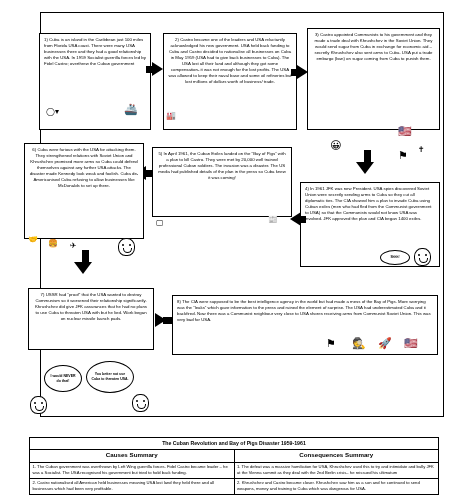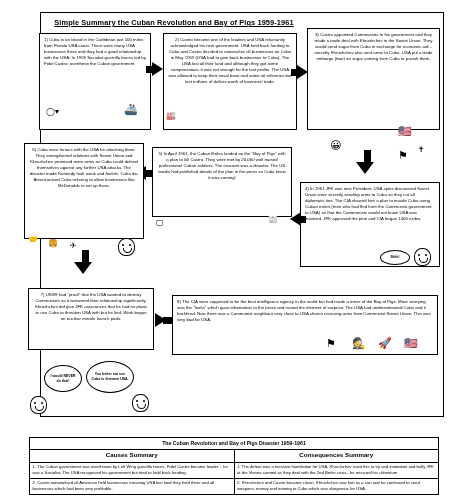--- a/index.html
+++ b/index.html
@@ -94,21 +94,20 @@
     vertical-align:top;text-align:left;font-weight:normal;line-height:1.42;}
   .tbl .t-head{text-align:center;font-size:5.2px;font-weight:600;}
   .tbl .t-sub{text-align:center;font-size:6.2px;font-weight:600;}
 </style>
 </head>
 <body>
 
 <div class="page">
 
   <div class="sheet"></div>
-  <div class="sheet-title">Simple Summary the Cuban Revolution and Bay of Pigs 1959-1961</div>
 
   <div class="box" id="b1">
     <p>1) Cuba is an island in the Caribbean just 100 miles from Florida USA coast. There were many USA businesses there and they had a good relationship with the USA. In 1959 Socialist guerrilla forces led by Fidel Castro; overthrew the Cuban government</p>
   </div>
 
   <div class="clip clipsm" style="left:46px;top:108px;">◯▾</div>
   <div class="clip" style="left:124px;top:104px;">🚢</div>
 
   <div class="ar-stem-h" id="arr1s"></div>
   <div class="arrow ar-r" id="arr1"></div>

